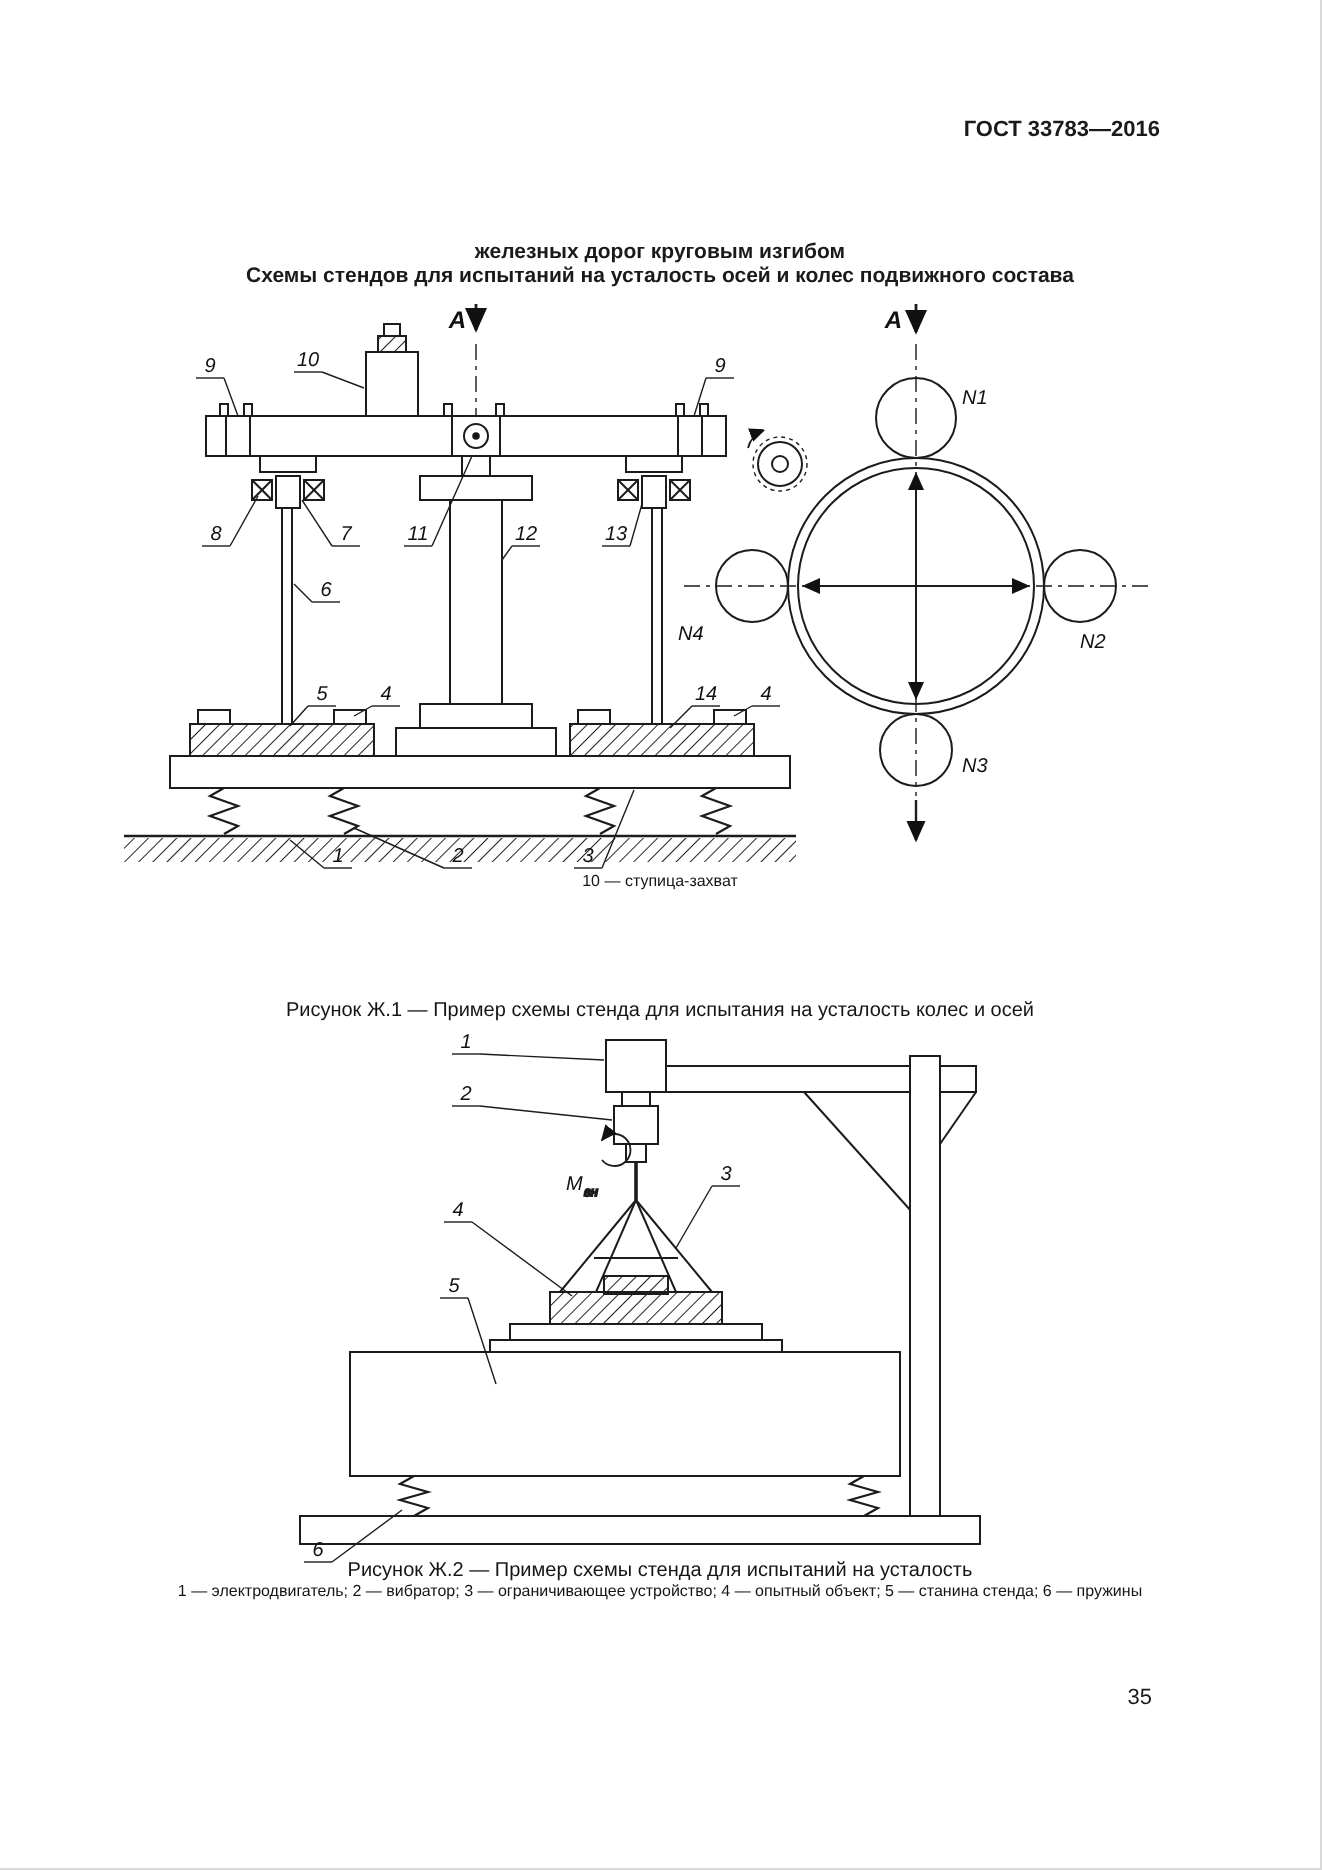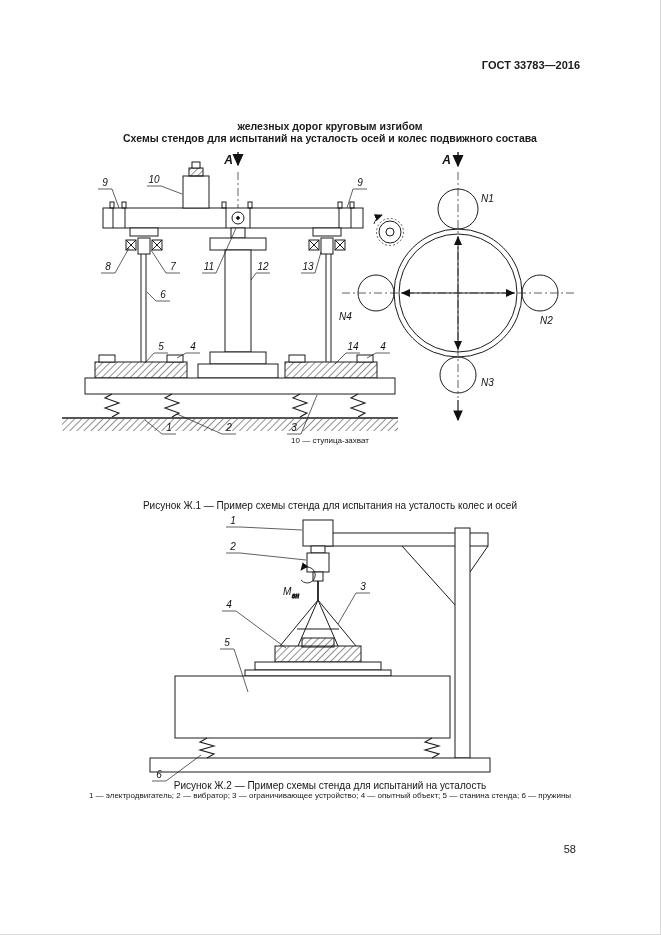--- a/index.html
+++ b/index.html
@@ -307,14 +307,14 @@
       <text>
         <tspan class="co" x="143" y="83">М</tspan>
         <tspan x="152" y="86" style="font:italic 6.5px 'Liberation Sans',sans-serif;fill:#111">вн</tspan>
       </text>
     </g>
   </svg>
 
   <div class="center-block legend legend2">1 — электродвигатель; 2 — вибратор; 3 — ограничивающее устройство; 4 — опытный объект; 5 — станина стенда; 6 — пружины</div>
   <div class="center-block caption caption2">Рисунок Ж.2 — Пример схемы стенда для испытаний на усталость</div>
 
-  <div class="page-num">58</div>
+  <div class="page-num">35</div>
 </div>
 
 </body></html>

